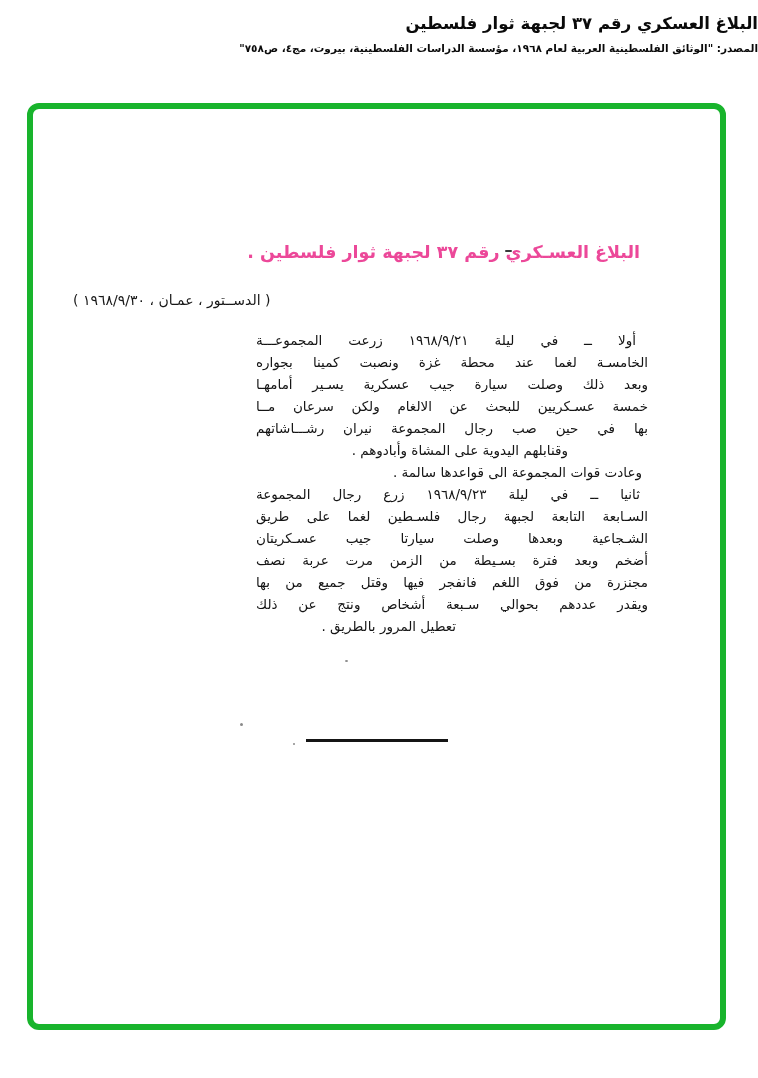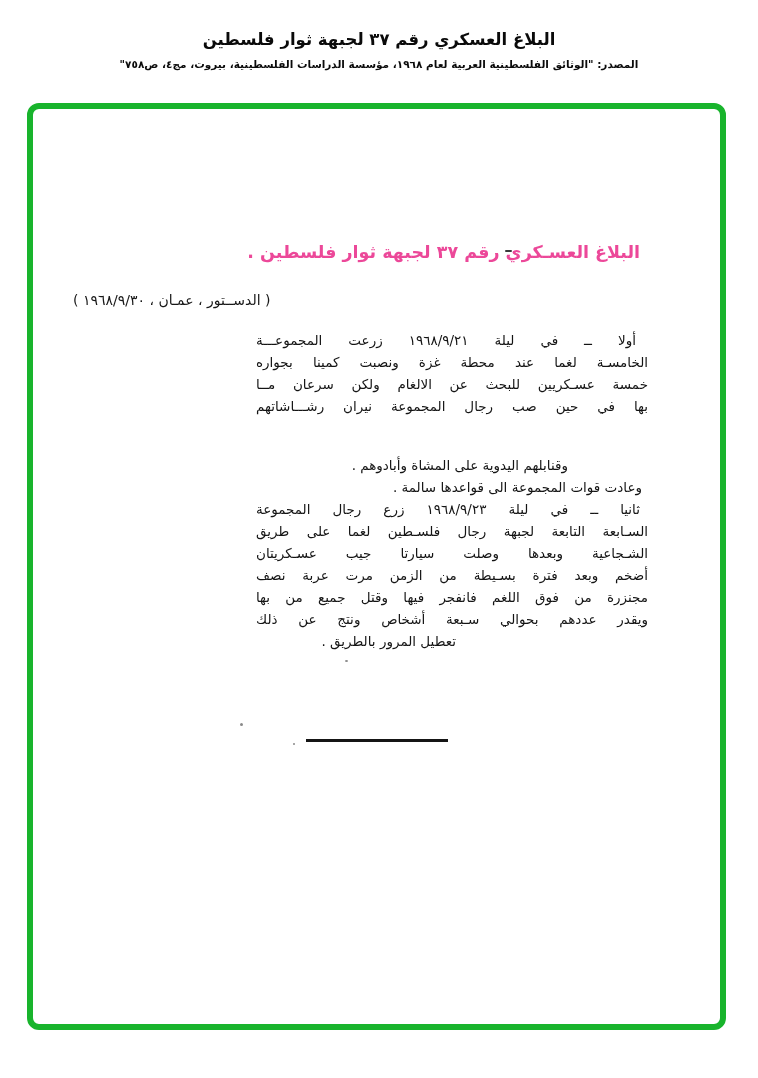--- a/index.html
+++ b/index.html
@@ -8,21 +8,21 @@
     width: 758px; height: 1078px;
     position: relative;
     font-family: "DejaVu Sans", sans-serif;
     color: #111111;
     overflow: hidden;
   }
 
   
   .page-header {
     position: absolute; top: 14px; left: 0; width: 758px;
-    direction: rtl; text-align: center; margin-top: 16px;
+    direction: rtl; text-align: right;
   }
   .page-header .h-title {
     font-size: 16.5px; font-weight: 700; color: #0a0a0a;
     letter-spacing: 0.2px;
   }
   .page-header .h-source {
     margin-top: 9px;
     font-size: 10.5px; font-weight: 700; color: #0a0a0a;
   }
 
@@ -51,21 +51,21 @@
 
   .doc-body {
     position: absolute; top: 220px; left: 223px;
     width: 392px;
     direction: rtl;
     font-size: 13.5px; line-height: 22px; color: #141414;
   }
   .doc-body .bline { text-align: justify; text-align-last: justify; }
   .doc-body .bline.ind-a { padding-right: 12px; }
   .doc-body .bline.ind-b { padding-right: 8px; }
-  .doc-body .bline.end-a { text-align: right; text-align-last: right; padding-right: 80px; margin-top: 37px; }
+  .doc-body .bline.end-a { text-align: right; text-align-last: right; padding-right: 80px; }
   .doc-body .bline.end-b { text-align: right; text-align-last: right; padding-right: 6px; }
   .doc-body .bline.end-c { text-align: right; text-align-last: right; padding-right: 192px; }
 
   .separator-rule {
     position: absolute; top: 630px; left: 273px;
     width: 142px; height: 3px;
     background: #151515;
   }
 
   
@@ -85,20 +85,21 @@
 
 <div class="scan-frame" style="border-color: rgb(24, 180, 44);">
 
   <div class="doc-title">البلاغ العسـكري رقم ٣٧ لجبهة ثوار فلسطين .</div>
 
   <div class="doc-byline">( الدســتور ، عمـان ، ١٩٦٨/٩/٣٠ )</div>
 
   <div class="doc-body">
     <div class="bline ind-a">أولا ــ في ليلة ١٩٦٨/٩/٢١ زرعت المجموعـــة</div>
     <div class="bline">الخامسـة لغما عند محطة غزة ونصبت كمينا بجواره</div>
+    <div class="bline">وبعد ذلك وصلت سيارة جيب عسكرية يسـير أمامهـا</div>
     <div class="bline">خمسة عسـكريين للبحث عن الالغام ولكن سرعان مــا</div>
     <div class="bline">بها في حين صب رجال المجموعة نيران رشـــاشاتهم</div>
     <div class="bline end-a">وقنابلهم اليدوية على المشاة وأبادوهم .</div>
     <div class="bline end-b">وعادت قوات المجموعة الى قواعدها سالمة .</div>
     <div class="bline ind-b">ثانيا ــ في ليلة ١٩٦٨/٩/٢٣ زرع رجال المجموعة</div>
     <div class="bline">السـابعة التابعة لجبهة رجال فلسـطين لغما على طريق</div>
     <div class="bline">الشـجاعية وبعدها وصلت سيارتا جيب عسـكريتان</div>
     <div class="bline">أضخم وبعد فترة بسـيطة من الزمن مرت عربة نصف</div>
     <div class="bline">مجنزرة من فوق اللغم فانفجر فيها وقتل جميع من بها</div>
     <div class="bline">ويقدر عددهم بحوالي سـبعة أشخاص ونتج عن ذلك</div>

